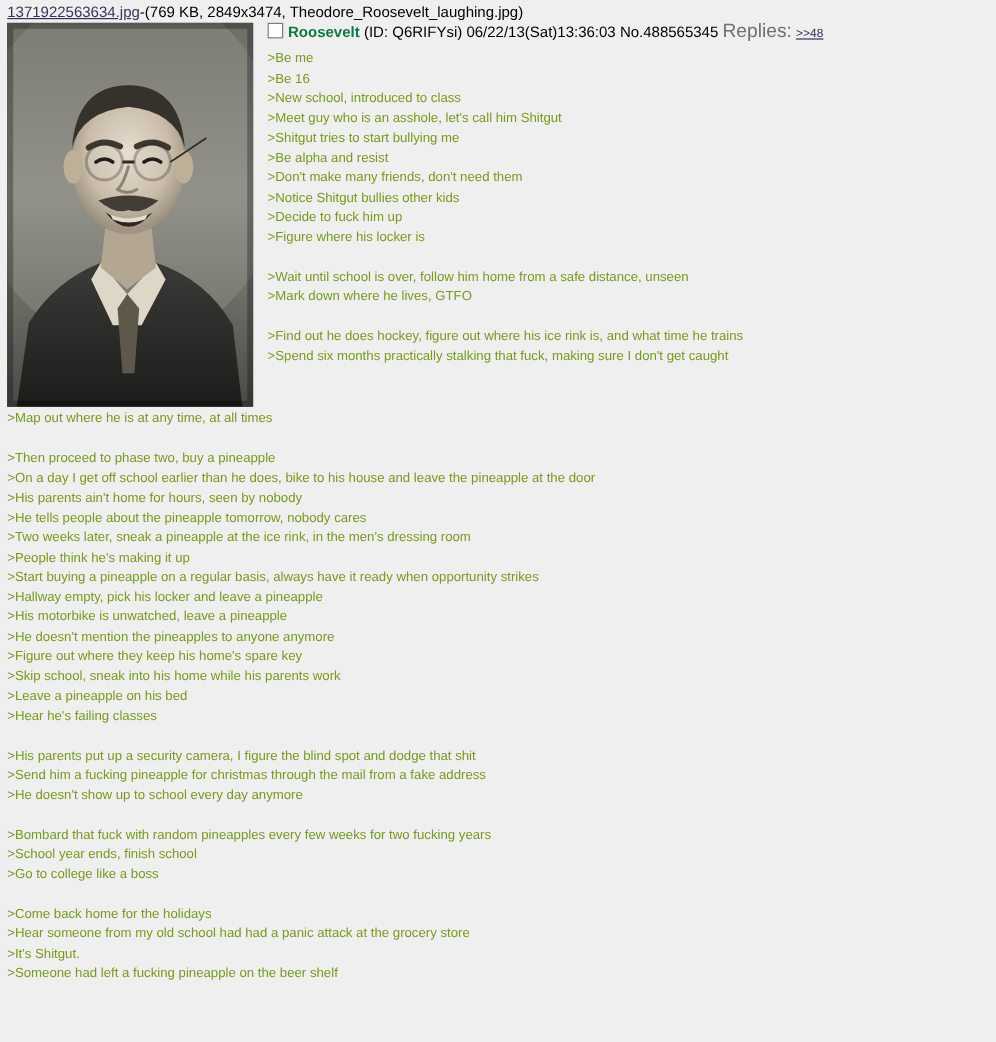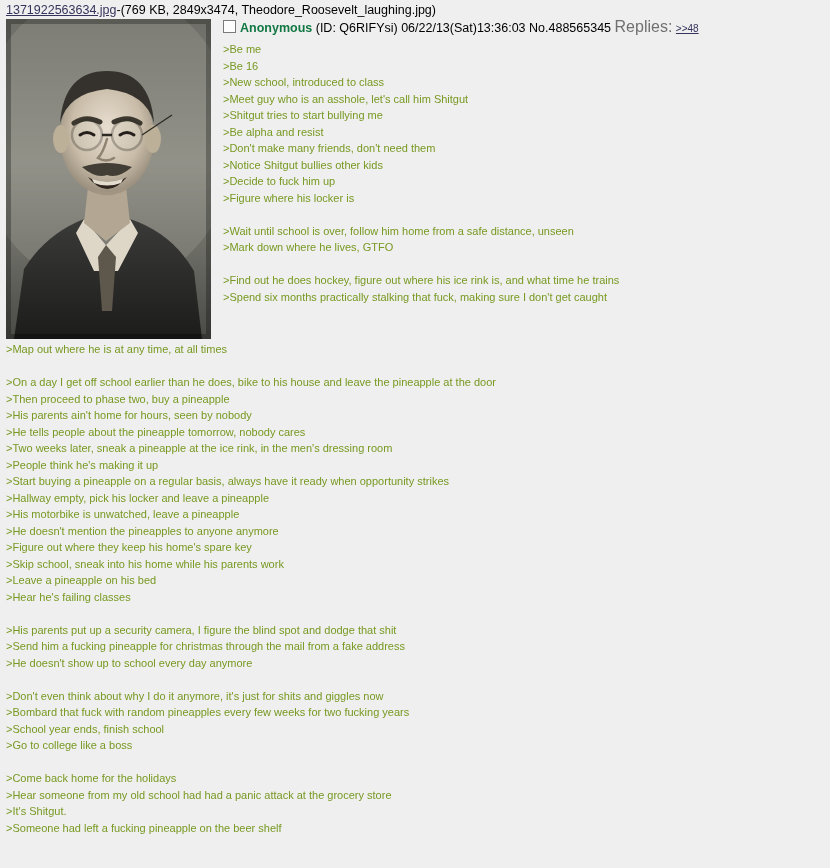--- a/index.html
+++ b/index.html
@@ -159,21 +159,21 @@
         <path d="M82 158 Q101 182 121 158 Q101 170 82 158 Z" fill="#30251f"></path>
         <path d="M86 160 Q101 166 117 160 L115 164 Q101 169 88 164 Z" fill="#e3ddd0"></path>
 
         <path d="M78 166 Q101 188 125 166 Q101 180 78 166 Z" fill="#a99c88" opacity="0.5"></path>
 
         <rect x="0" y="0" width="205" height="320" fill="none" stroke="#000000" stroke-opacity="0.28" stroke-width="10"></rect>
       </svg>
     </div>
 
     <div class="post-header">
-      <span class="post-checkbox"></span><span class="name">Anonymous</span>
+      <span class="post-checkbox"></span><span class="name">Roosevelt</span>
       <span class="posteruid">(ID: Q6RIFYsi)</span>
       <span class="datetime">06/22/13(Sat)13:36:03</span>
       <span class="postnum">No.488565345</span>
       <span class="replies-label">Replies:</span>
       <span class="quotelink">&gt;&gt;48</span>
     </div>
 
     <div class="greentext" id="lines-indented">
         <span class="gt-line">&gt;Be me</span>
         <span class="gt-line">&gt;Be 16</span>
@@ -190,40 +190,39 @@
         <span class="gt-line">&gt;Mark down where he lives, GTFO</span>
         <span class="blank"></span>
         <span class="gt-line">&gt;Find out he does hockey, figure out where his ice rink is, and what time he trains</span>
         <span class="gt-line">&gt;Spend six months practically stalking that fuck, making sure I don't get caught</span>
       </div>
   </div>
 
   <div class="greentext" id="lines-full" style="padding-left:2px;">
       <span class="gt-line">&gt;Map out where he is at any time, at all times</span>
       <span class="blank"></span>
+      <span class="gt-line">&gt;Then proceed to phase two, buy a pineapple</span>
       <span class="gt-line">&gt;On a day I get off school earlier than he does, bike to his house and leave the pineapple at the door</span>
-      <span class="gt-line">&gt;Then proceed to phase two, buy a pineapple</span>
       <span class="gt-line">&gt;His parents ain't home for hours, seen by nobody</span>
       <span class="gt-line">&gt;He tells people about the pineapple tomorrow, nobody cares</span>
       <span class="gt-line">&gt;Two weeks later, sneak a pineapple at the ice rink, in the men's dressing room</span>
       <span class="gt-line">&gt;People think he's making it up</span>
       <span class="gt-line">&gt;Start buying a pineapple on a regular basis, always have it ready when opportunity strikes</span>
       <span class="gt-line">&gt;Hallway empty, pick his locker and leave a pineapple</span>
       <span class="gt-line">&gt;His motorbike is unwatched, leave a pineapple</span>
       <span class="gt-line">&gt;He doesn't mention the pineapples to anyone anymore</span>
       <span class="gt-line">&gt;Figure out where they keep his home's spare key</span>
       <span class="gt-line">&gt;Skip school, sneak into his home while his parents work</span>
       <span class="gt-line">&gt;Leave a pineapple on his bed</span>
       <span class="gt-line">&gt;Hear he's failing classes</span>
       <span class="blank"></span>
       <span class="gt-line">&gt;His parents put up a security camera, I figure the blind spot and dodge that shit</span>
       <span class="gt-line">&gt;Send him a fucking pineapple for christmas through the mail from a fake address</span>
       <span class="gt-line">&gt;He doesn't show up to school every day anymore</span>
       <span class="blank"></span>
-      <span class="gt-line">&gt;Don't even think about why I do it anymore, it's just for shits and giggles now</span>
       <span class="gt-line">&gt;Bombard that fuck with random pineapples every few weeks for two fucking years</span>
       <span class="gt-line">&gt;School year ends, finish school</span>
       <span class="gt-line">&gt;Go to college like a boss</span>
       <span class="blank"></span>
       <span class="gt-line">&gt;Come back home for the holidays</span>
       <span class="gt-line">&gt;Hear someone from my old school had had a panic attack at the grocery store</span>
       <span class="gt-line">&gt;It's Shitgut.</span>
       <span class="gt-line">&gt;Someone had left a fucking pineapple on the beer shelf</span>
     </div>
 

